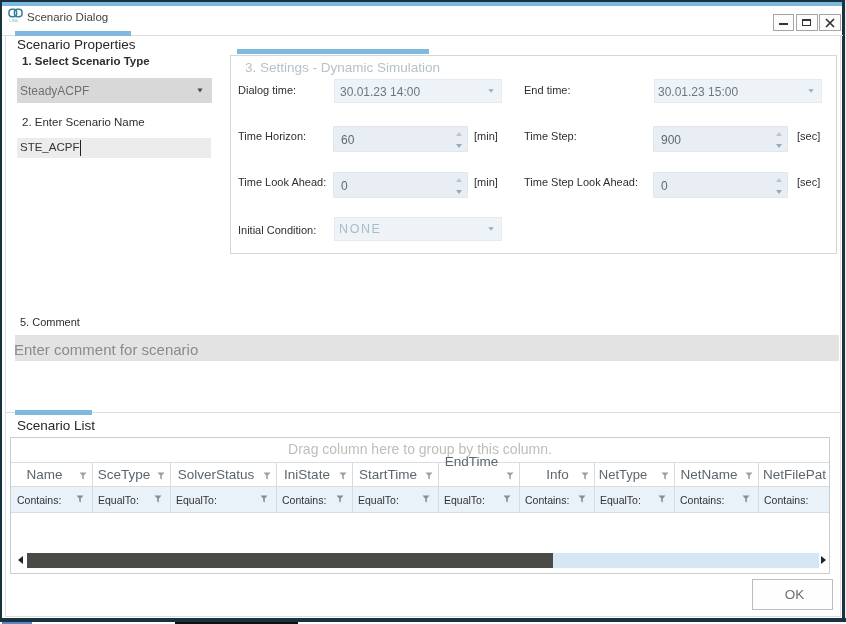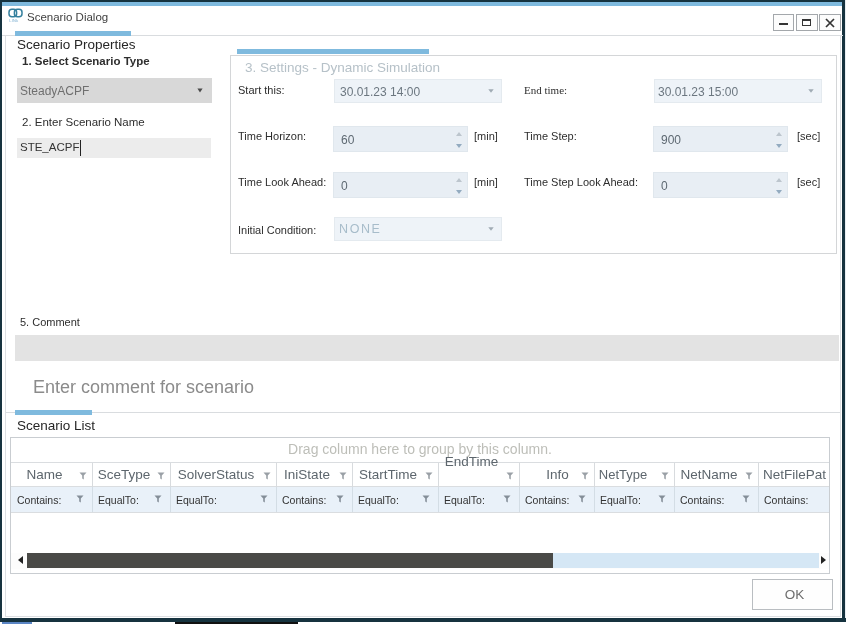--- a/index.html
+++ b/index.html
@@ -52,27 +52,27 @@
   </svg>
 <div class="abs lbl" style="left:22px;top:116px;font-size:11.5px;">2. Enter Scenario Name</div>
 <div class="abs" style="left:17px;top:138px;width:194px;height:20px;background:#ececec;"></div>
 <div class="abs" style="left:20px;top:141px;font-size:11.5px;color:#333;">STE_ACPF</div>
 <div class="abs" style="left:80px;top:140px;width:1px;height:16px;background:#222;"></div>
 
 <div class="abs" style="left:230px;top:55px;width:607px;height:199px;border:1px solid #d4d6d8;box-sizing:border-box;background:#fff;"></div>
 <div class="abs" style="left:237px;top:49px;width:192px;height:5px;background:#7fbade;"></div>
 <div class="abs" style="left:245px;top:60px;font-size:13.5px;color:#b6c1c8;">3. Settings - Dynamic Simulation</div>
 
-<div class="abs lbl" style="left:238px;top:84px;">Start this:</div>
+<div class="abs lbl" style="left:238px;top:84px;">Dialog time:</div>
 <div class="abs" style="left:334px;top:79px;width:168px;height:24px;background:#eef3f8;border:1px solid #e4eaef;box-sizing:border-box;"></div>
 <div class="abs" style="left:340px;top:85px;font-size:12px;color:#6c7780;">30.01.23 14:00</div>
 <svg class="abs" style="left:488px;top:89px;" width="6" height="4" viewBox="0 0 6 4">
     <path d="M0.3 0.3 L5.7 0.3 L3 3.7 Z" fill="#a0abb4"></path>
   </svg>
-<div class="abs lbl" style="left:524px;top:84px;font-family:Liberation Serif, serif;">End time:</div>
+<div class="abs lbl" style="left:524px;top:84px;">End time:</div>
 <div class="abs" style="left:654px;top:79px;width:168px;height:24px;background:#eef3f8;border:1px solid #e4eaef;box-sizing:border-box;"></div>
 <div class="abs" style="left:658px;top:85px;font-size:12px;color:#6c7780;">30.01.23 15:00</div>
 <svg class="abs" style="left:808px;top:89px;" width="6" height="4" viewBox="0 0 6 4">
     <path d="M0.3 0.3 L5.7 0.3 L3 3.7 Z" fill="#a0abb4"></path>
   </svg>
 
 <div class="abs lbl" style="left:238px;top:130px;">Time Horizon:</div>
 <div class="abs" style="left:333px;top:126px;width:135px;height:26px;background:#e8eef4;border:1px solid #e0e7ed;box-sizing:border-box;"></div>
 <div class="abs" style="left:341px;top:133px;font-size:12px;color:#5e6972;">60</div>
 <svg class="abs" style="left:456px;top:132px;" width="6" height="4" viewBox="0 0 6 4">
@@ -116,21 +116,21 @@
 
 <div class="abs lbl" style="left:238px;top:224px;">Initial Condition:</div>
 <div class="abs" style="left:334px;top:217px;width:168px;height:24px;background:#eef3f8;border:1px solid #e4eaef;box-sizing:border-box;"></div>
 <div class="abs" style="left:339px;top:222px;font-size:12.5px;color:#a7bcca;letter-spacing:1.6px;">NONE</div>
 <svg class="abs" style="left:488px;top:227px;" width="6" height="4" viewBox="0 0 6 4">
     <path d="M0.3 0.3 L5.7 0.3 L3 3.7 Z" fill="#a0abb4"></path>
   </svg>
 
 <div class="abs lbl" style="left:20px;top:316px;">5. Comment</div>
 <div class="abs" style="left:15px;top:335px;width:824px;height:26px;background:#e3e3e3;"></div>
-<div class="abs" style="left:33px;top:341px;font-size:18px;color:#8b8b8b;margin-top:36px;">Enter comment for scenario</div>
+<div class="abs" style="left:14px;top:341px;font-size:15px;color:#8b8b8b;">Enter comment for scenario</div>
 
 <div class="abs" style="left:6px;top:412px;width:834px;height:1px;background:#d9dcdf;"></div>
 <div class="abs" style="left:15px;top:410px;width:77px;height:5px;background:#7fbade;"></div>
 <div class="abs" style="left:17px;top:418px;font-size:13.5px;color:#262626;">Scenario List</div>
 
 <div class="abs" style="left:10px;top:437px;width:820px;height:137px;border:1px solid #c9cdd1;box-sizing:border-box;background:#fff;"></div>
 <div class="abs" style="left:10px;top:441px;width:820px;height:16px;font-size:14px;color:#bdbeb8;text-align:center;">Drag column here to group by this column.</div>
 <div class="abs" style="left:11px;top:462px;width:818px;height:1px;background:#dadde0;"></div>
 <div class="abs" style="left:11px;top:487px;width:818px;height:25px;background:#e9f1f9;"></div>
 <div class="abs" style="left:11px;top:512px;width:818px;height:1px;background:#dadde0;"></div>

